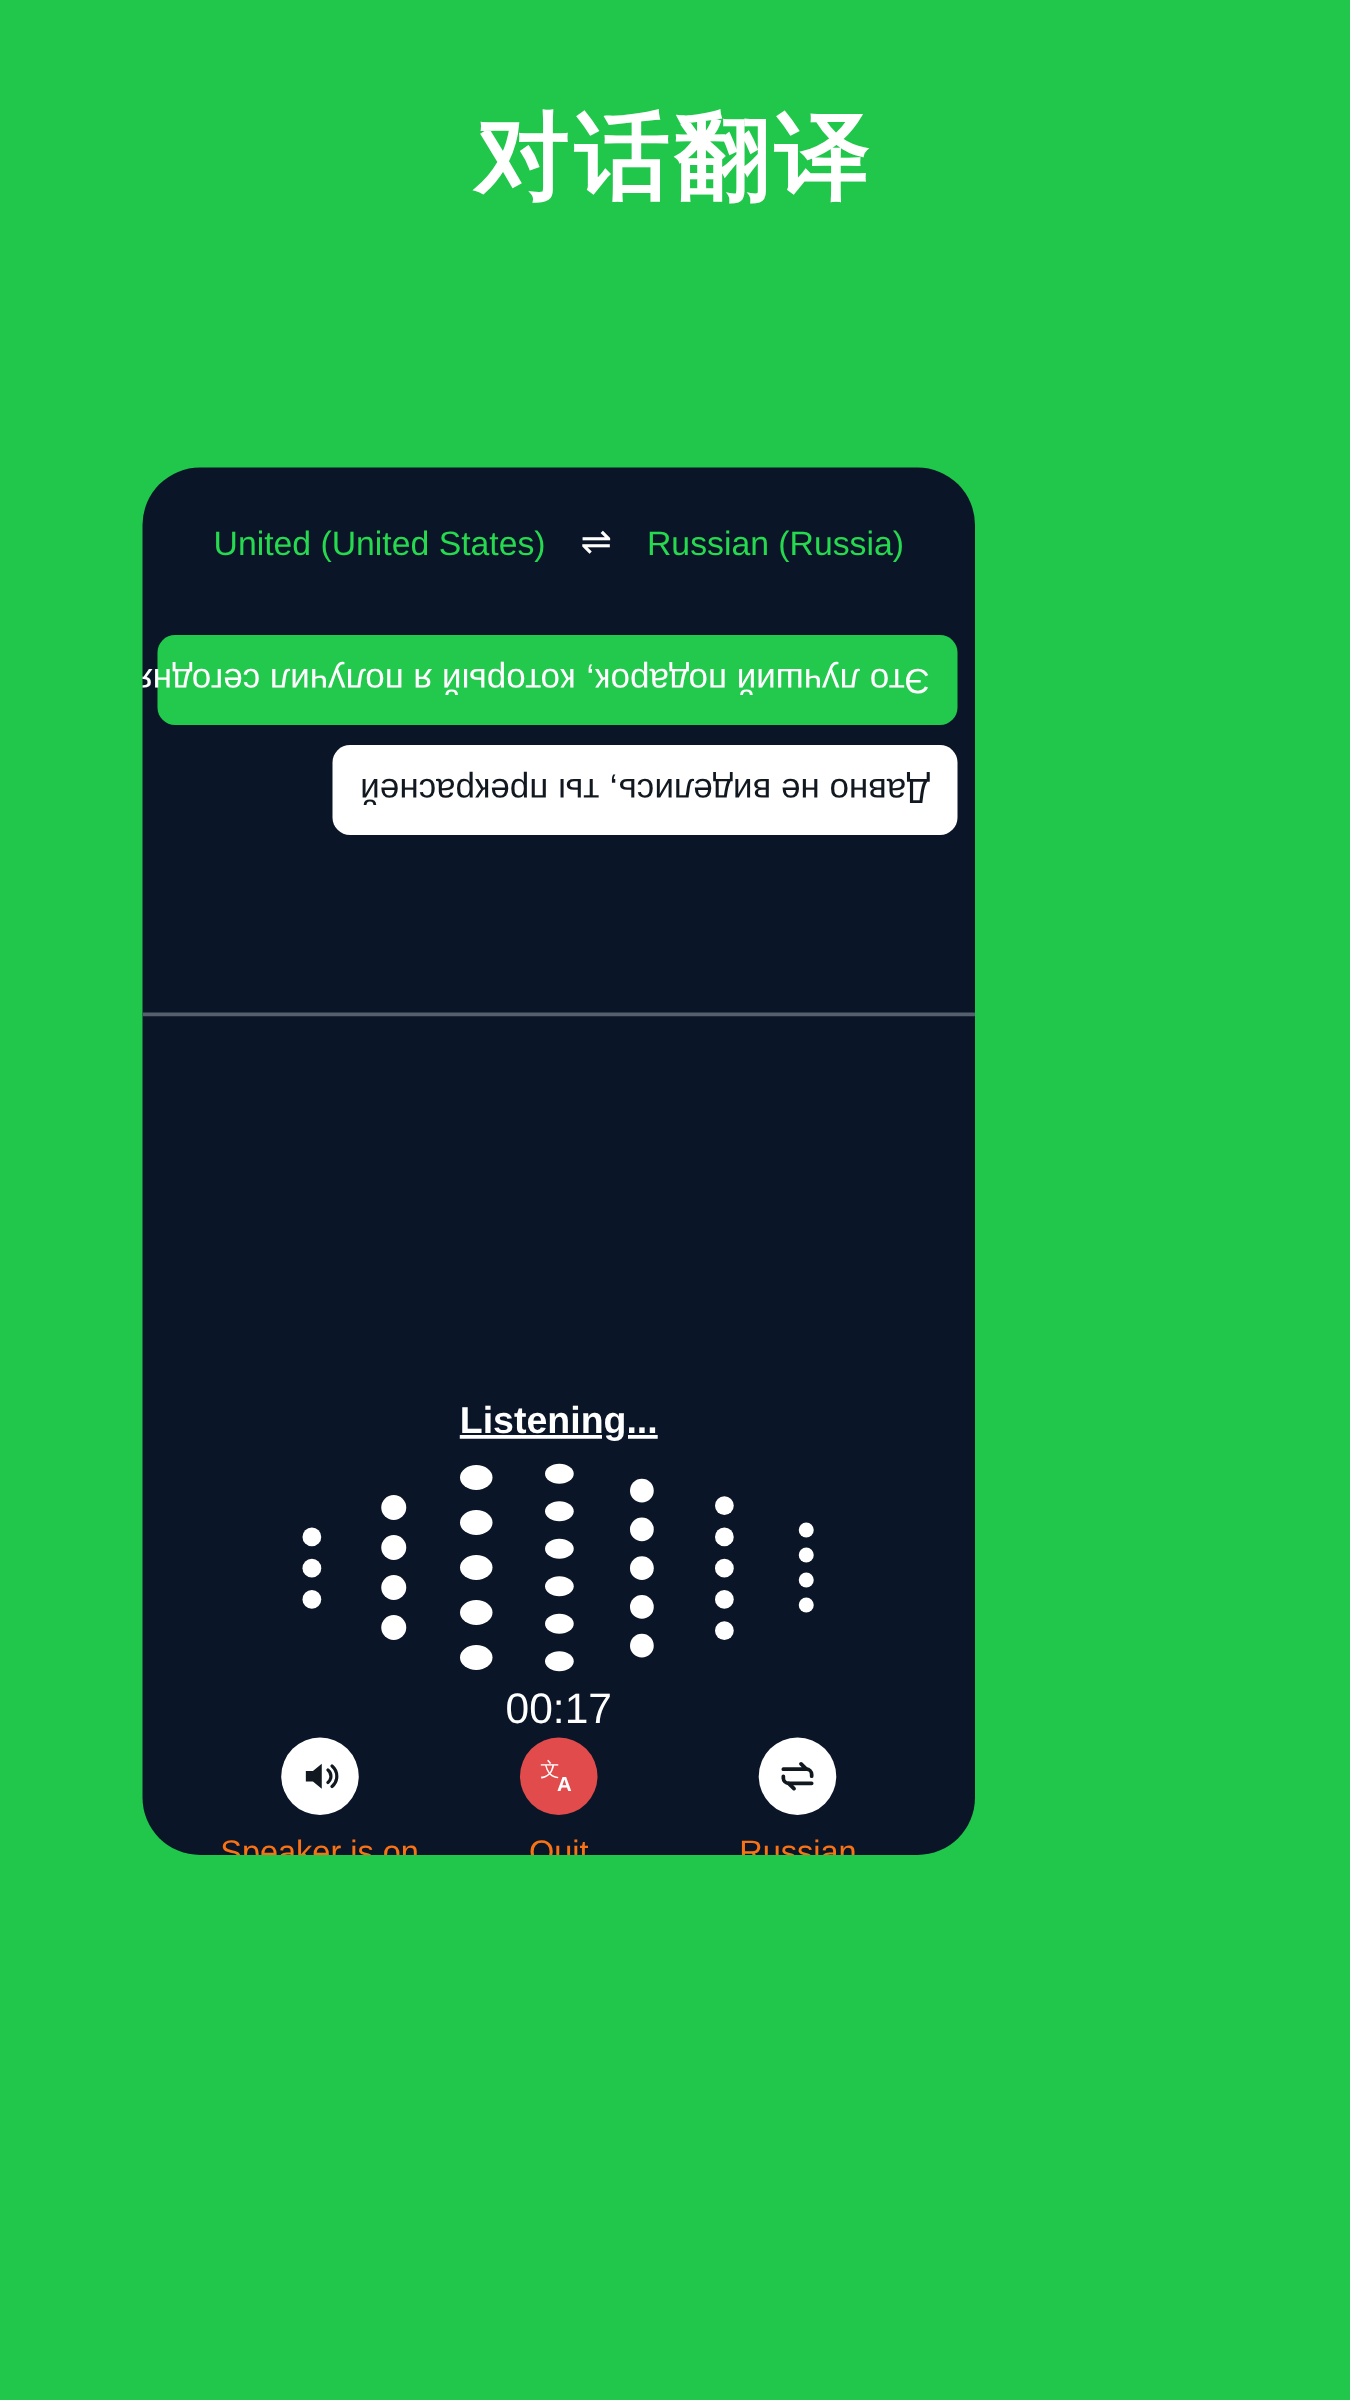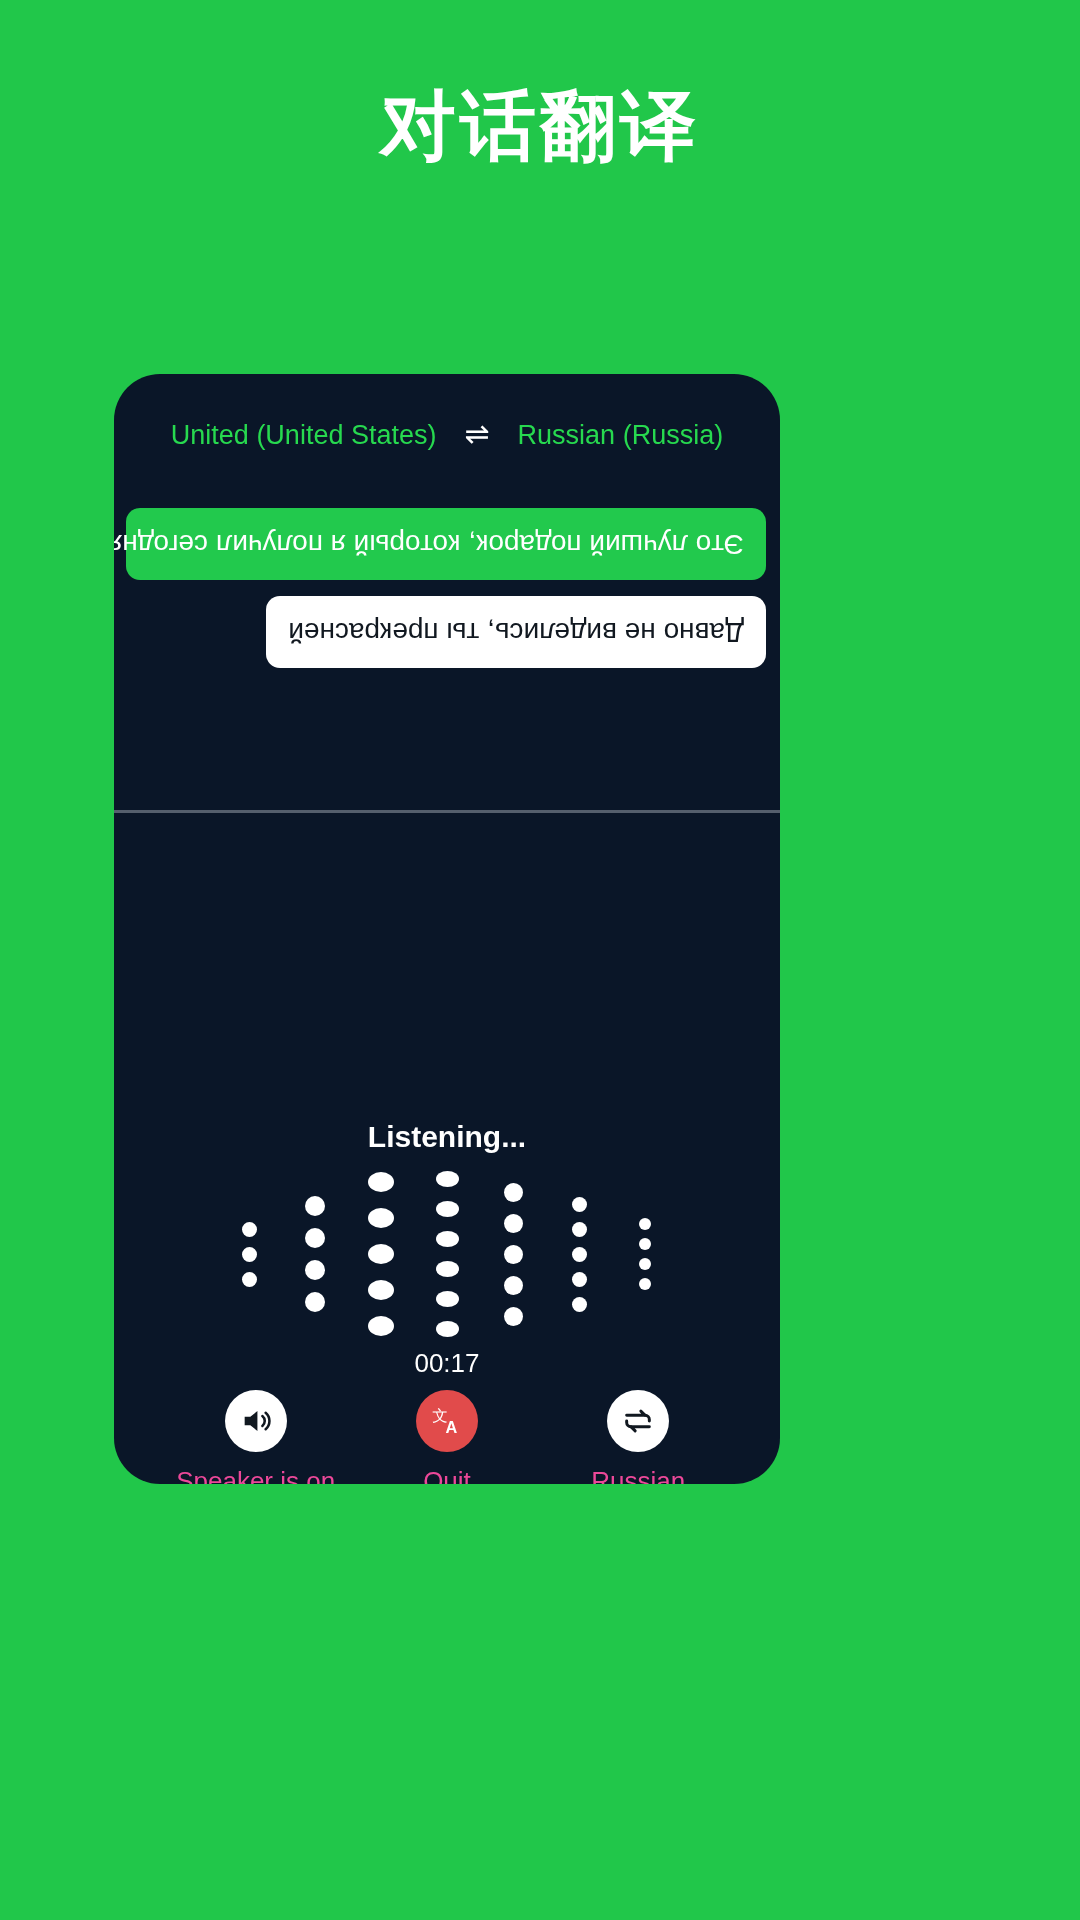--- a/index.html
+++ b/index.html
@@ -110,20 +110,21 @@
   .row.right{ justify-content:flex-end; }
 
   
   .listening{
     position:absolute;
     top:746px; left:0; width:100%;
     text-align:center;
     color:#ffffff;
     font-size:30px;
     font-weight:bold;
+    text-decoration:underline;
   }
   .waveform{
     position:absolute;
     top:790px; left:0; width:100%;
     height:180px;
     display:flex;
     align-items:center;
     justify-content:center;
     gap:0px;
   }
@@ -139,21 +140,21 @@
     background:#ffffff;
     border-radius:50%;
   }
 
   
   .timer{
     position:absolute;
     top:974px; left:0; width:100%;
     text-align:center;
     color:#ffffff;
-    font-size:26px;
+    font-size:34px;
   }
 
   
   .controls{
     position:absolute;
     top:1016px; left:0; width:100%;
     display:flex;
     justify-content:space-around;
     align-items:flex-start;
     padding:0 46px;
@@ -168,21 +169,21 @@
   .ctrl-circle{
     width:62px; height:62px;
     border-radius:50%;
     display:flex;
     align-items:center;
     justify-content:center;
   }
   .ctrl-circle.white{ background:#ffffff; }
   .ctrl-circle.red{ background:#e14b4b; }
   .ctrl-label{
-    color:#ec4899;
+    color:#f97316;
     font-size:26px;
     white-space:nowrap;
   }
 </style>
 </head>
 <body>
 
 <div class="page-title">对话翻译</div>
 
 <div class="phone">

